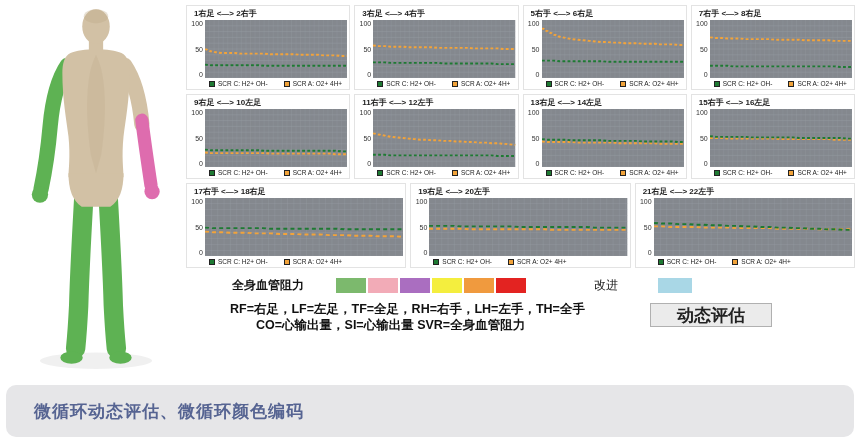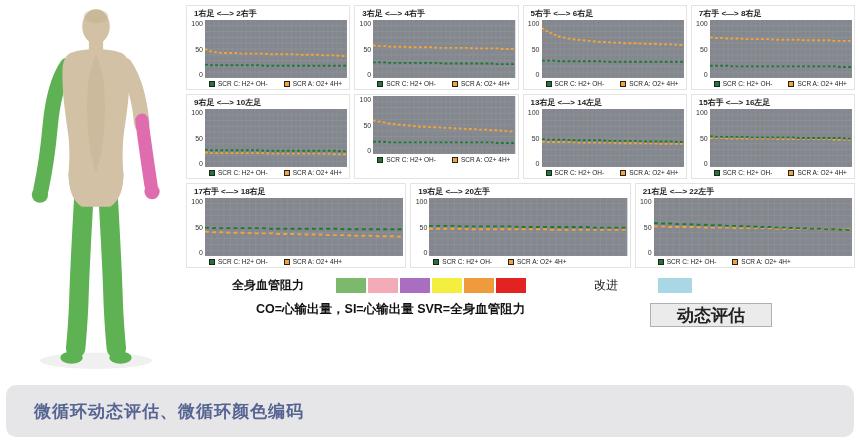--- a/index.html
+++ b/index.html
@@ -409,20 +409,21 @@
               <span class="sw" style="background: rgb(30, 122, 51);"></span>
               <span>SCR C: H2+ OH-</span>
             </span>
             <span class="item">
               <span class="sw" style="background: rgb(242, 163, 58);"></span>
               <span>SCR A: O2+ 4H+</span>
             </span>
           </div>
         </div>
         <div class="chart-card">
+          <div class="chart-title">11右手 &lt;—&gt; 12左手</div>
           <div class="chart-body">
             <div class="ylabels">
               <span>100</span>
               <span>50</span>
               <span>0</span>
             </div>
             <svg viewBox="0 0 100 64" preserveAspectRatio="none" class="plot">
               <rect x="0" y="0" width="100" height="64" fill="#84888e"></rect>
               <line x1="3.2" y1="0" x2="3.2" y2="64" stroke="#9aa0a8" stroke-width="0.35" opacity="0.55"></line>
               <line x1="6.4" y1="0" x2="6.4" y2="64" stroke="#9aa0a8" stroke-width="0.35" opacity="0.55"></line>
@@ -823,20 +824,21 @@
         <span class="swatch" style="background: rgb(170, 110, 192);"></span>
         <span class="swatch" style="background: rgb(244, 238, 62);"></span>
         <span class="swatch" style="background: rgb(240, 154, 62);"></span>
         <span class="swatch" style="background: rgb(227, 35, 33);"></span>
       </span>
     <span class="improve-label">改进</span>
     <span class="improve-swatch" style="background: rgb(169, 215, 230);"></span>
   </div>
 
   <div class="notes">
+    <div class="l1">RF=右足，LF=左足，TF=全足，RH=右手，LH=左手，TH=全手</div>
     <div class="l2">CO=心输出量，SI=心输出量  SVR=全身血管阻力</div>
   </div>
 
   <div class="assess-button">动态评估</div>
 
   <div class="footer-bar">
     <span class="footer-text">微循环动态评估、微循环颜色编码</span>
   </div>
 
 </div>

